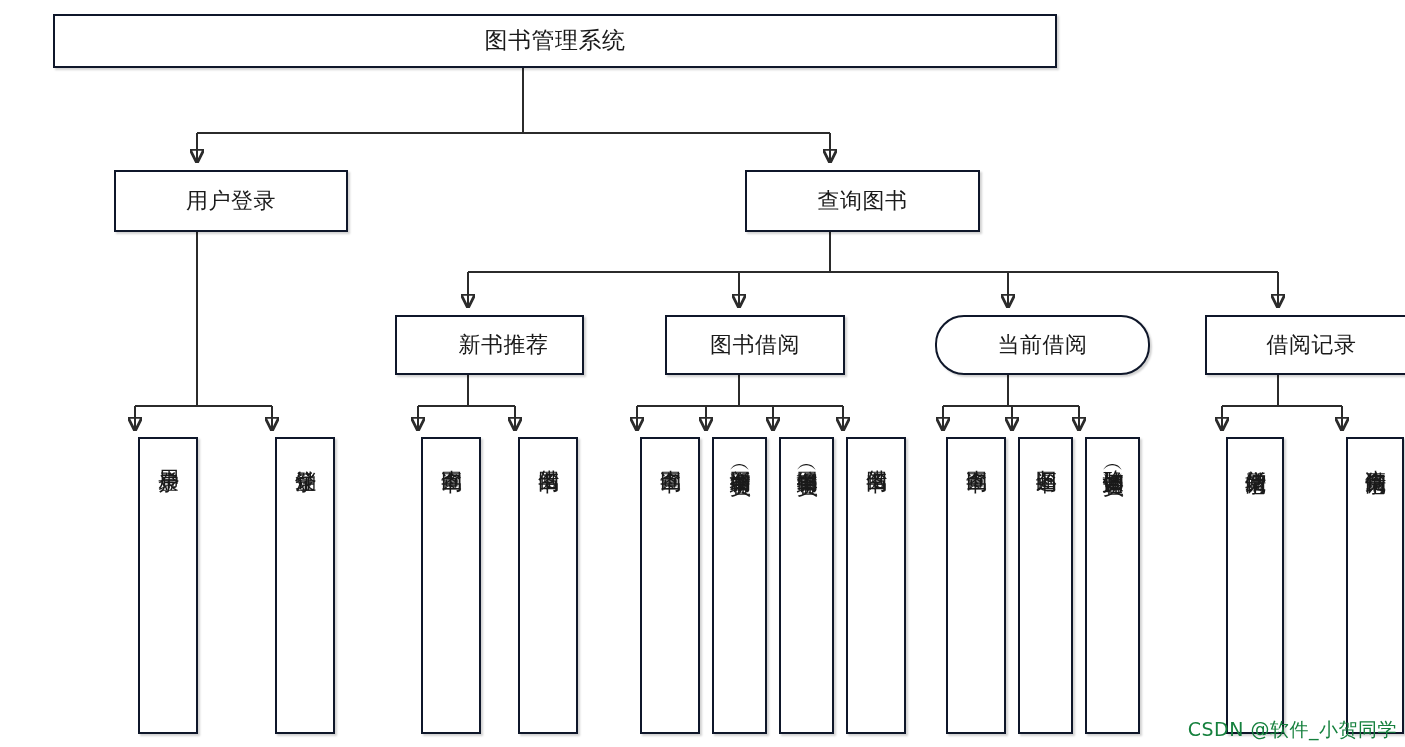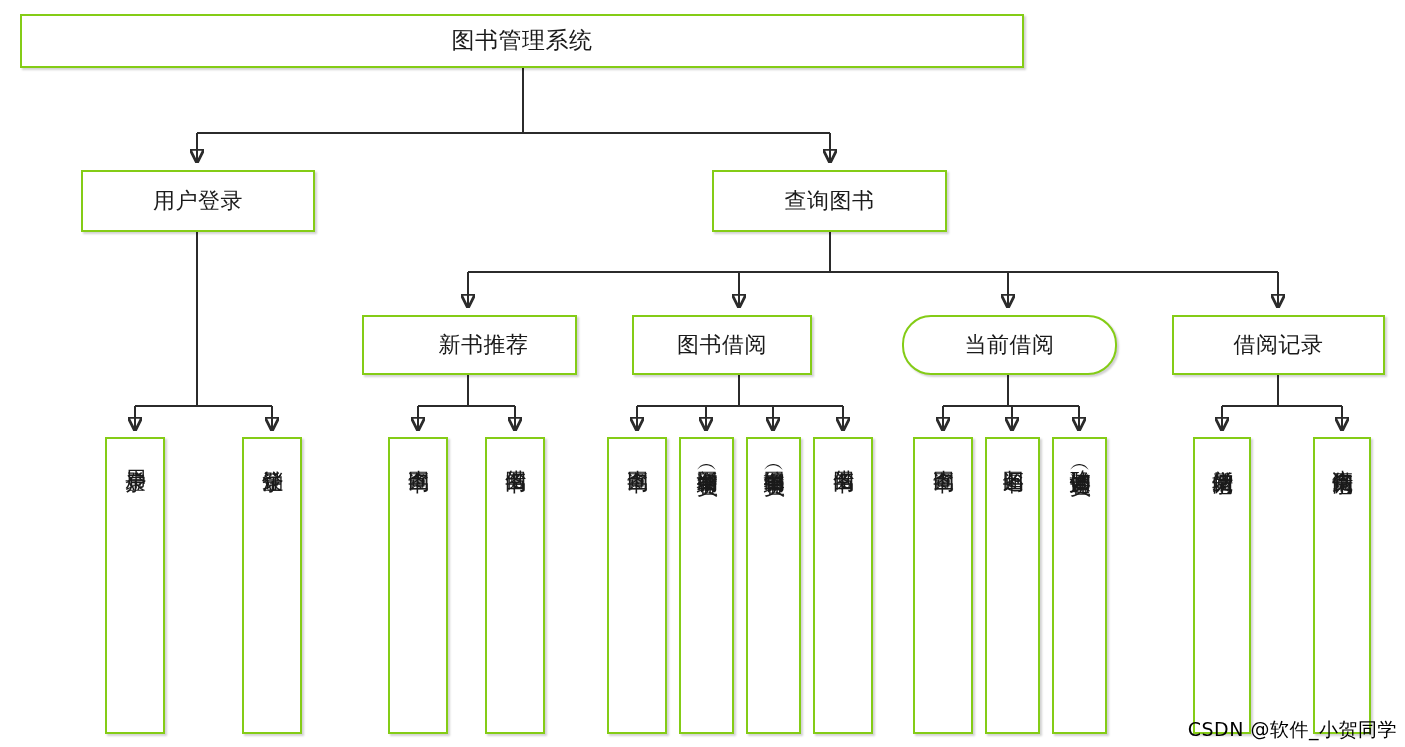--- a/index.html
+++ b/index.html
@@ -11,26 +11,27 @@
     position: relative;
     width: 1405px;
     height: 747px;
     background: #ffffff;
     font-family: "DejaVu Sans", "Liberation Sans", sans-serif;
     overflow: hidden;
   }
   .node {
     position: absolute;
     box-sizing: border-box;
-    border: 2px solid #84cc16;
+    border: 2px solid #0f172a;
     background: #ffffff;
     display: flex;
     align-items: center;
     justify-content: center;
     box-shadow: 2px 2px 2px rgba(0,0,0,0.18);
+    margin-left: 33px;
   }
   .node .label {
     color: #1a1a1a;
     line-height: 1.18;
     text-align: center;
     white-space: pre-wrap;
   }
   .node.horiz .label {
     font-size: 22px;
     letter-spacing: 0.5px;
@@ -66,21 +67,21 @@
   svg.links line, svg.links path {
     stroke: #2b2b2b;
     stroke-width: 2;
     fill: none;
   }
   .watermark {
     position: absolute;
     right: 8px;
     bottom: 4px;
     font-size: 19px;
-    color: #000000;
+    color: #15803d;
     letter-spacing: 0.5px;
     white-space: nowrap;
   }
 </style>
 </head>
 <body>
 
 <div id="canvas">
 
   <svg class="links" viewBox="0 0 1405 747">
@@ -135,21 +136,21 @@
     <span class="label">图书管理系统</span>
   </div>
 
   <div class="node horiz" style="left:81px; top:170px; width:234px; height:62px;">
     <span class="label">用户登录</span>
   </div>
   <div class="node horiz" style="left:712px; top:170px; width:235px; height:62px;">
     <span class="label">查询图书</span>
   </div>
 
-  <div class="node horiz" style="left:362px; top:315px; width:215px; height:60px;padding-left:28px;">
+  <div class="node horiz" style="left:362px; top:315px; width:189px; height:60px;padding-left:28px;">
     <span class="label">新书推荐</span>
   </div>
   <div class="node horiz" style="left:632px; top:315px; width:180px; height:60px;">
     <span class="label">图书借阅</span>
   </div>
   <div class="node horiz" style="left:902px; top:315px; width:215px; height:60px;border-radius:29px;">
     <span class="label">当前借阅</span>
   </div>
   <div class="node horiz" style="left:1172px; top:315px; width:213px; height:60px;">
     <span class="label">借阅记录</span>

